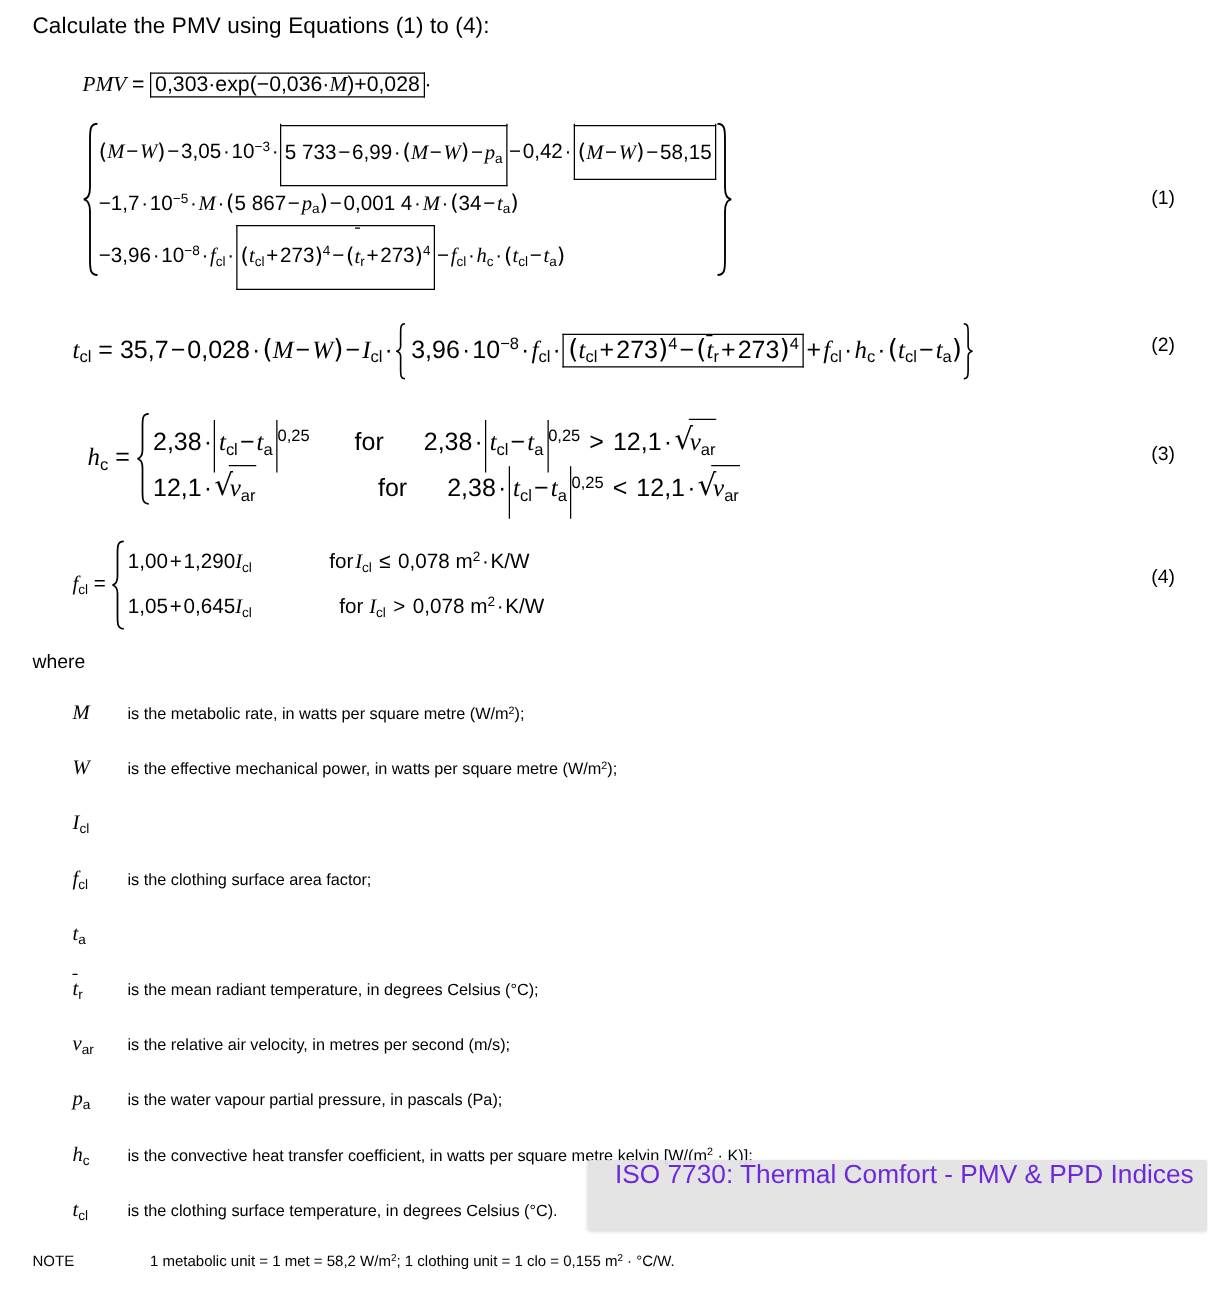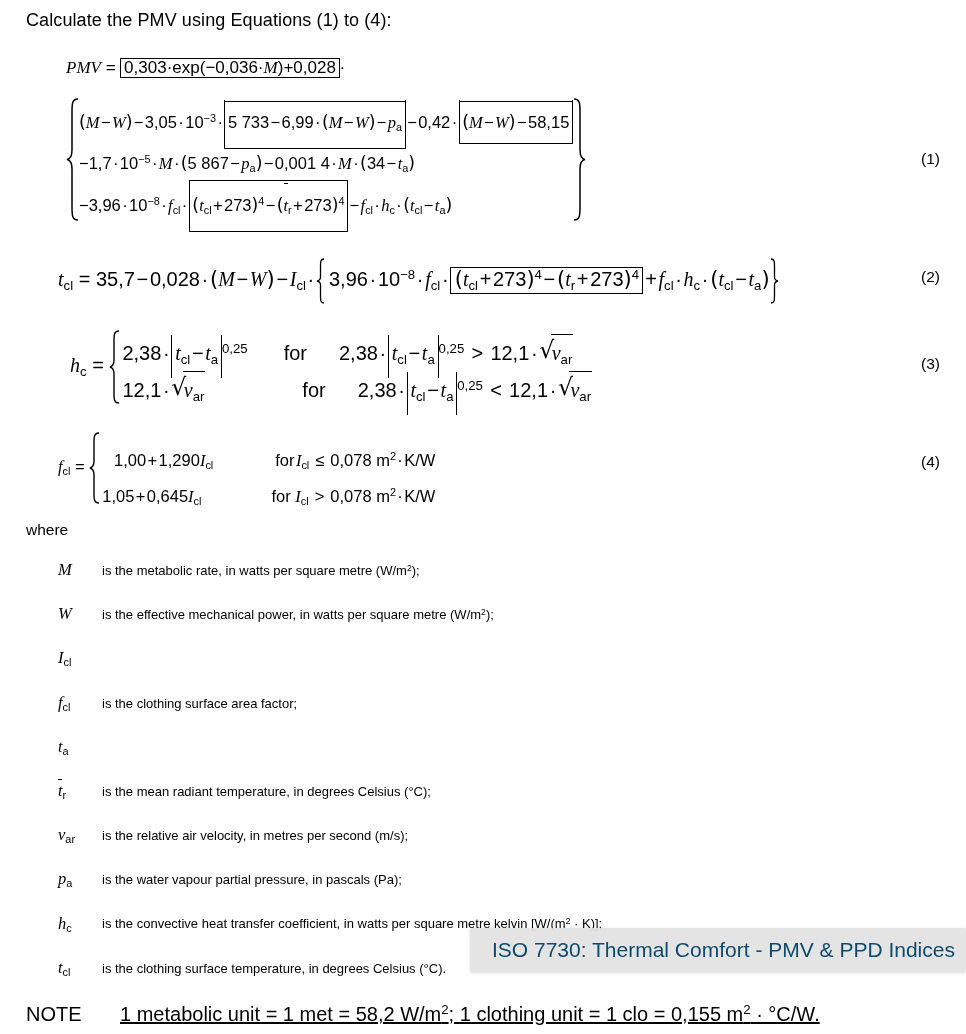--- a/index.html
+++ b/index.html
@@ -93,21 +93,21 @@
   
   #eq3 { left: 70px; top: 330px; font-size: 20px; }
   #eq3 .rows { display: inline-block; vertical-align: middle; }
   #eq3 .row { height: 37px; line-height: 37px; white-space: nowrap; }
   #eq3 .brace-l { height: 74px; }
   .forword { font-family: "Liberation Sans", sans-serif; font-style: normal; }
 
   
   #eq4 { left: 58px; top: 432px; font-size: 16.5px; }
   #eq4 .rows { display: inline-block; vertical-align: middle; }
-  #eq4 .row { height: 36px; line-height: 48px; white-space: nowrap; text-align: right; }
+  #eq4 .row { height: 36px; line-height: 28px; white-space: nowrap; }
   #eq4 .brace-l { height: 72px; }
 
   
   .where-label {
     position: absolute; left: 26px; top: 521px;
     font-size: 15.5px;
   }
   .deflist { position: absolute; left: 58px; top: 560px; width: 890px; }
   .defrow {
     display: flex; align-items: baseline;
@@ -117,33 +117,33 @@
     width: 44px; flex: 0 0 44px;
     font-size: 16.5px; white-space: nowrap;
   }
   .deftxt {
     font-size: 13px; white-space: nowrap;
   }
 
   
   .note {
     position: absolute; left: 26px; top: 1002px;
-    font-size: 20px; white-space: nowrap; text-decoration: underline;
+    font-size: 12px; white-space: nowrap;
   }
   .note .note-kw { display: inline-block; width: 94px; }
 
   
   .overlay-banner {
     position: absolute;
     left: 470px; top: 928px;
-    height: 44px;
+    height: 56px;
     padding: 0 22px;
-    display: flex; align-items: center;
+    display: flex; 
     background: rgba(226,226,226,0.93);
-    color: #0c4a6e;
+    color: #6d28d9;
     font-size: 21px;
     white-space: nowrap;
     overflow: hidden;
     border-radius: 2px;
     box-shadow: 0 1px 3px rgba(0,0,0,0.14);
     max-width: 496px;
   }
 </style>
 </head>
 <body>

